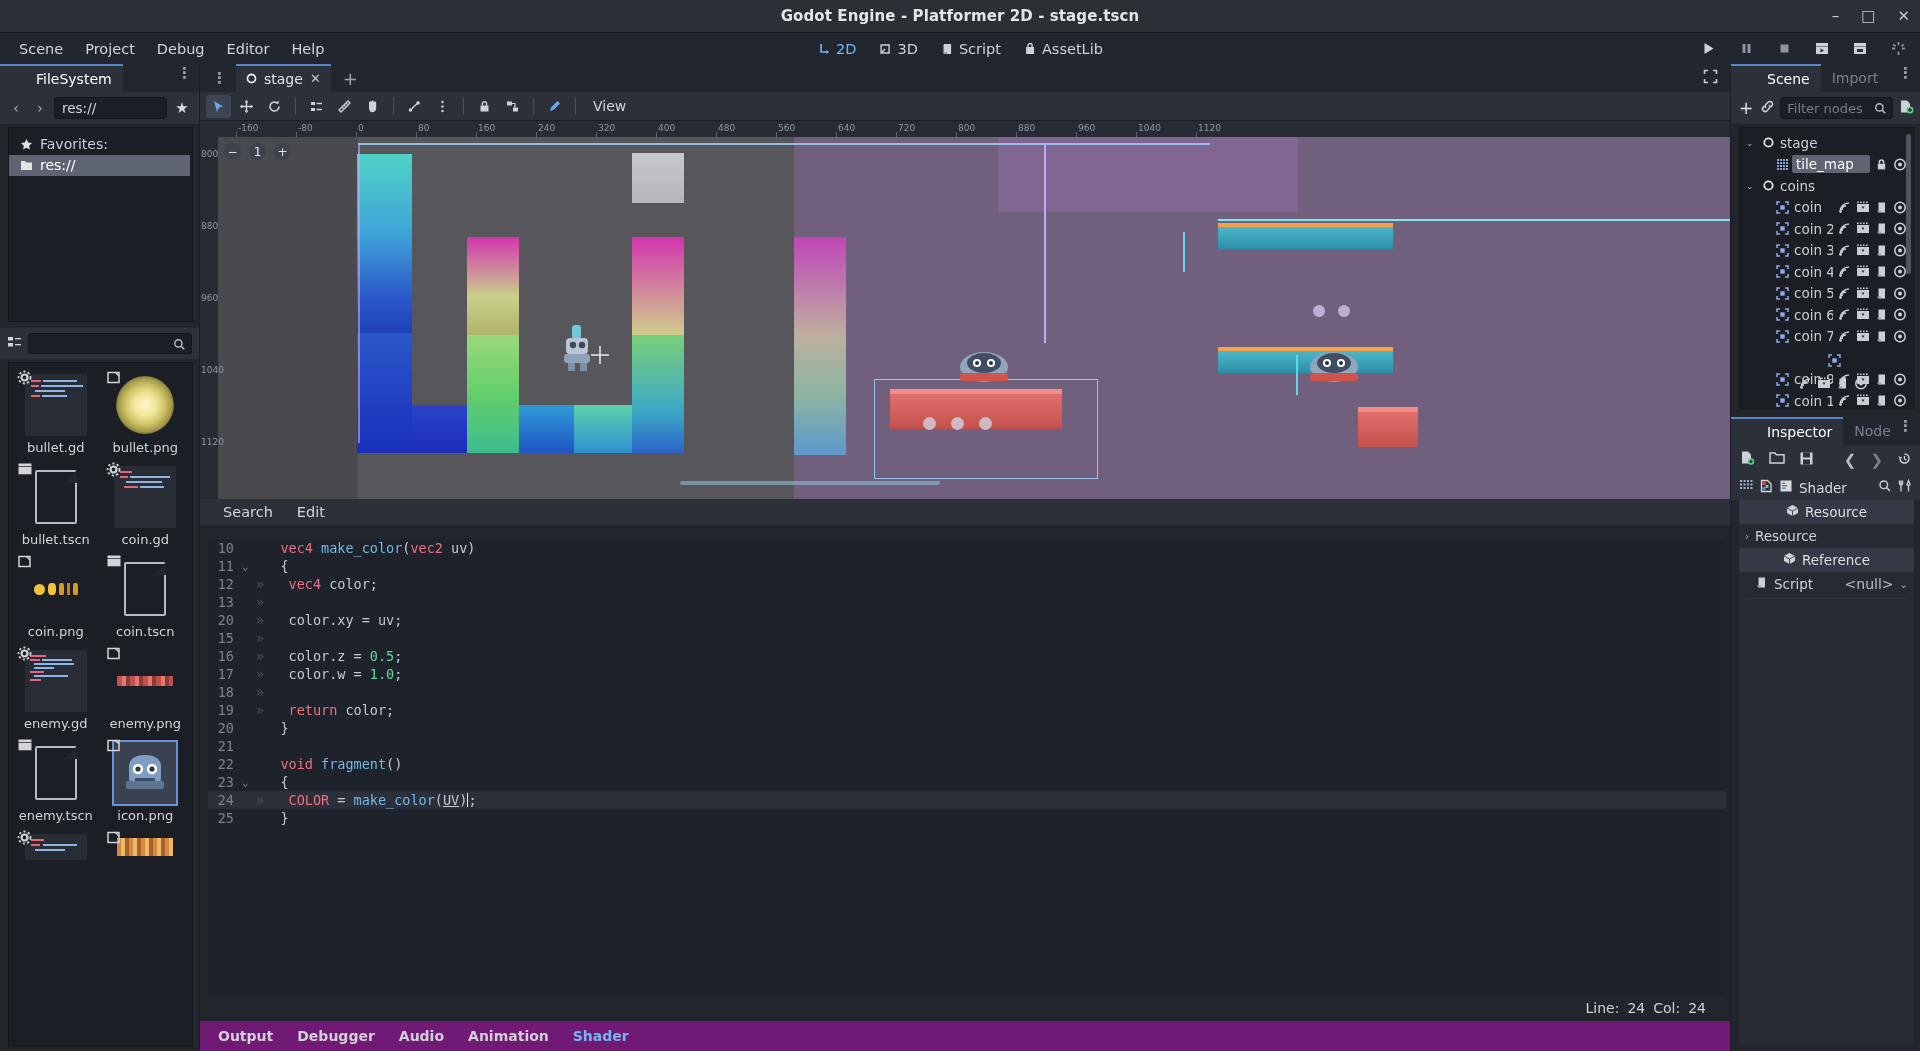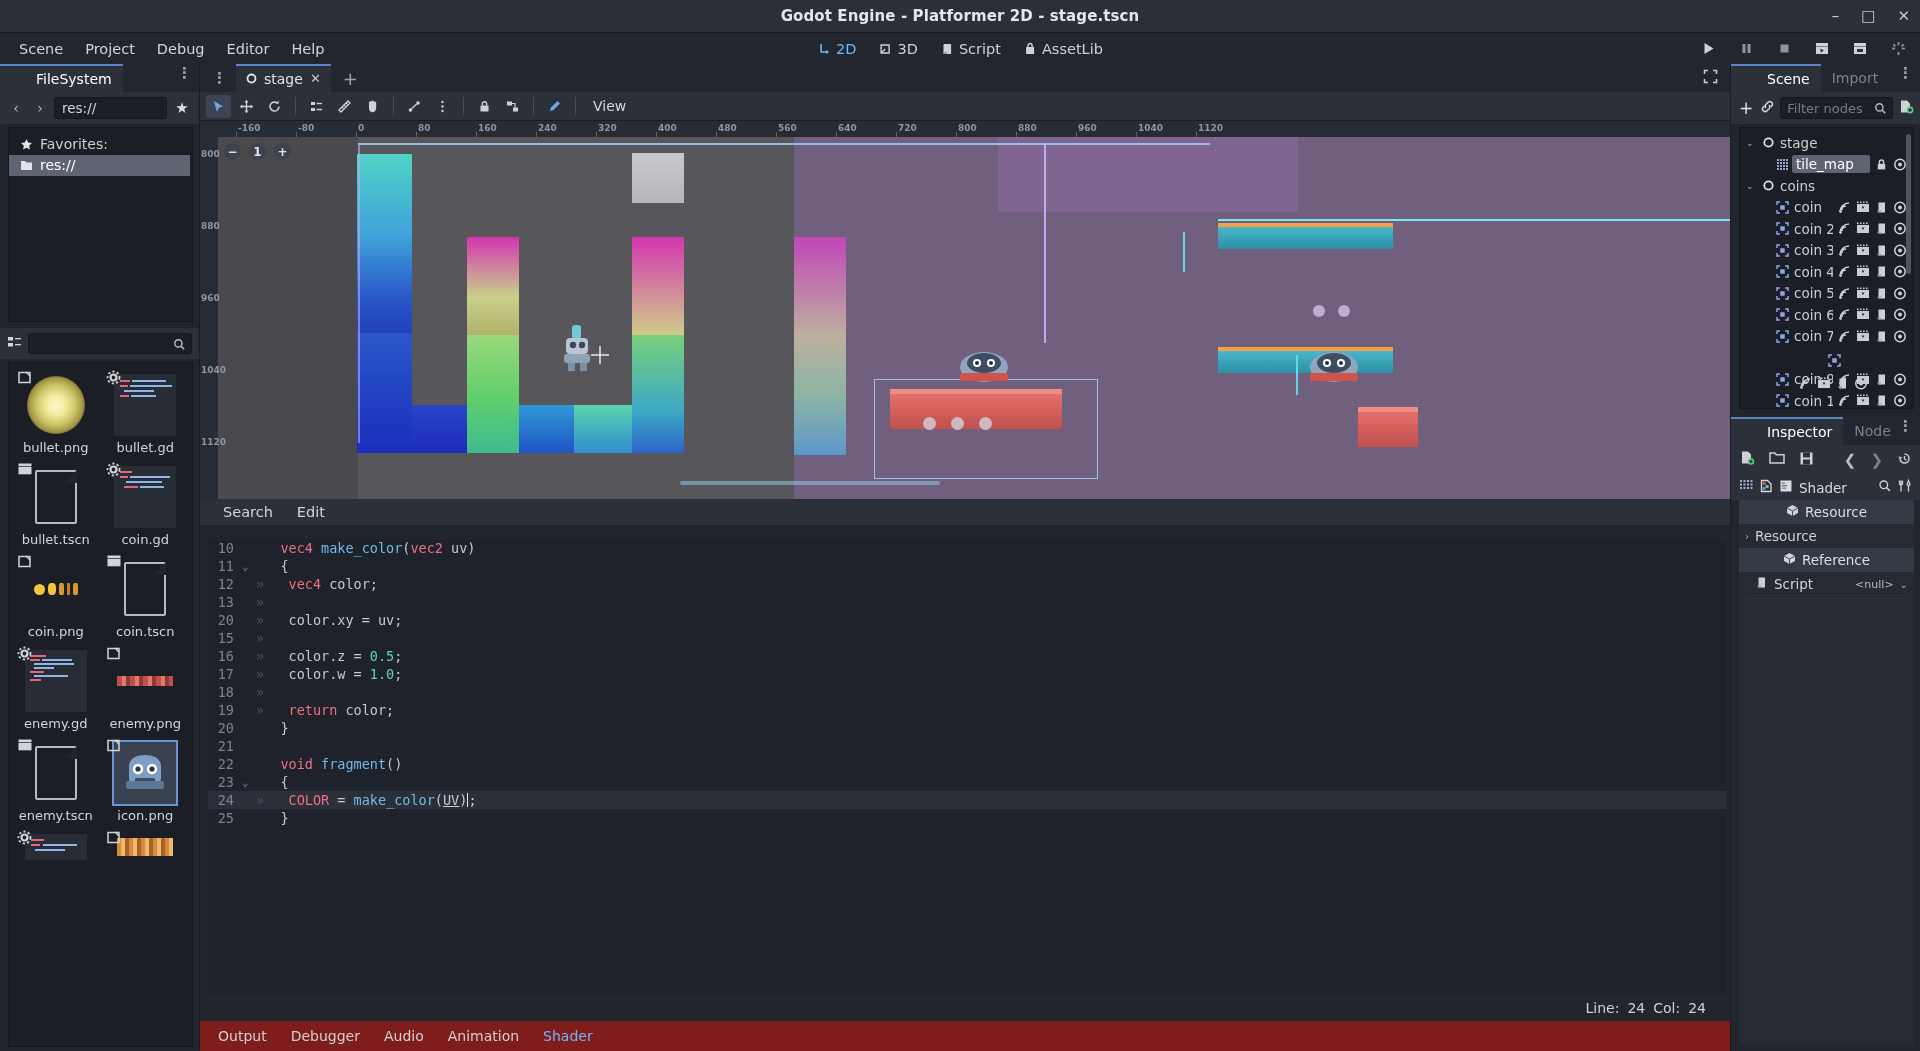--- a/index.html
+++ b/index.html
@@ -88,21 +88,21 @@
   .tab-plus { padding: 0 12px; color: #9ba0ac; font-size: 18px; cursor: pointer; }
   #fullscreen-btn { position: absolute; right: 12px; cursor: pointer; }
 
   #canvas-toolbar { height: 29px; background: #2b3039; display: flex; align-items: center; gap: 3px; padding: 0 6px;
                     border-bottom: 1px solid #191c22;}
   .tb { width: 25px; height: 23px; display: flex; align-items: center; justify-content: center; border-radius: 3px; cursor: pointer; }
   .tb.active { background: #3d4553; }
   .tb-sep { width: 1px; height: 18px; background: #464d5c; margin: 0 5px; }
   .tb-text { padding: 3px 9px; font-size: 14px; color: #d3d5da; cursor: pointer; border-radius: 3px;}
 
-  #viewport-wrap { position: relative; background: #1a1d23; overflow: hidden; height: 378px; font-weight: bold;}
+  #viewport-wrap { position: relative; background: #1a1d23; overflow: hidden; height: 378px;}
   #ruler-top { position: absolute; left: 18px; top: 0; right: 0; height: 16px; background: #272b33; }
   #ruler-left { position: absolute; left: 0; top: 0; width: 18px; bottom: 0; background: #272b33; }
   #ruler-corner { position: absolute; left: 0; top: 0; width: 18px; height: 16px; background: #272b33; }
   .rtick { position: absolute; top: 2px; font-size: 9px; color: #8f95a3; }
   .rtickv { position: absolute; left: 1px; font-size: 9px; color: #8f95a3; }
   .rline { position: absolute; bottom: 0; width: 1px; height: 5px; background: #5b6270; }
   #viewport { position: absolute; left: 18px; top: 16px; right: 0; bottom: 0; overflow: hidden; background: #57565a; }
   #vp-zoomctl { position: absolute; left: 24px; top: 22px; display: flex; align-items: center; gap: 8px; z-index: 12;}
   .zbtn { width: 17px; height: 17px; border-radius: 50%; background: #3d424c; color: #e3e5e9;
           font-size: 12px; display: flex; align-items: center; justify-content: center; cursor: pointer; }
@@ -120,21 +120,21 @@
   .ccode { color: #c5c9d3; }
   .k-type { color: #ef6e84; }      
   .k-fn   { color: #74b9e8; }      
   .k-num  { color: #62d6a0; text-align: center; }      
   .k-ctl  { color: #ef6e84; }      
   .k-punc { color: #c5c9d3; }
   .underln { text-decoration: underline; }
   .caret { display:inline-block; width:1px; height:14px; background:#e6e8ec; vertical-align:-2px;}
   #se-statusrow { height: 26px; display: flex; align-items: center; justify-content: flex-end;
                   gap: 8px; padding-right: 24px; font-size: 14px; color: #cfd1d6;}
-  #bottom-tabs { height: 30px; display: flex; align-items: center; gap: 4px; padding-left: 8px; background: #7f1d1d;}
+  #bottom-tabs { height: 30px; display: flex; align-items: center; gap: 4px; padding-left: 8px; background: #701a75; font-weight: bold;}
   .btab { padding: 4px 10px; font-size: 14px; color: #cfd1d6; cursor: pointer; border-radius: 3px;}
   .btab.active { color: #72b6f5; }
 
   
   #right { width: 190px; background: #21252c; display: flex; flex-direction: column; border-left: 1px solid #191c22;}
   #scene-toolbar { display: flex; align-items: center; gap: 5px; padding: 5px 6px; background: #2b3039;}
   #node-filter { flex: 1; height: 22px; background: #1b1e25; border: 1px solid #14171c; border-radius: 3px;
                  position: relative; display: flex; align-items: center; padding: 0 6px;}
   #node-filter .ph { font-size: 13px; color: #767c8a; }
   #node-filter .mag { position: absolute; right: 5px; top: 3px;}
@@ -150,21 +150,21 @@
   #tree-scroll { position: absolute; right: 2px; top: 6px; width: 5px; height: 140px; background: #4d5563; border-radius: 3px;}
 
   #insp-tabrow { display: flex; align-items: center; background: #22262e; height: 28px; position: relative; margin-top: 8px;}
   #insp-toolbar { display: flex; align-items: center; padding: 5px 8px; background: #2b3039; gap: 14px;}
   #insp-toolbar .grp { display: flex; align-items: center; gap: 14px; }
   #insp-resrow { display: flex; align-items: center; gap: 6px; padding: 4px 8px; background: #2b3039; font-size: 13.5px;}
   #insp-resrow .rname { flex: 1; color: #d7d9de;}
   .insp-head { text-align: center; padding: 4px; font-size: 13.5px; background: #343a45; color: #dcdee2;
                display: flex; align-items: center; justify-content: center; gap: 6px; }
   .insp-row { display: flex; align-items: center; gap: 6px; padding: 4px 6px; font-size: 13.5px; color: #d0d2d8;}
-  .insp-row .val { margin-left: auto; color: #b8bcc5; font-size: 11px;}
+  .insp-row .val { margin-left: auto; color: #b8bcc5; font-size: 14px;}
   .caretr { font-size: 10px; color: #aab0bc;}
   .insp-sep { height: 1px; background: #2e333d; margin: 2px 6px;}
   #insp-body { flex: 1; background: #262a33; margin: 0 6px 6px 8px; }
 </style>
 </head>
 <body>
 
 <div id="titlebar">
   <div class="title">Godot Engine - Platformer 2D - stage.tscn</div>
   <div id="winbtns">
@@ -311,50 +311,50 @@
           </svg></span>
       <div id="fs-search">
         <span class="mag"><svg width="13" height="13" viewBox="0 0 13 13">
               <circle cx="5.4" cy="5.4" r="3.6" stroke="#b9bdc7" stroke-width="1.4" fill="none"></circle>
               <path d="M8.2 8.2l3 3" stroke="#b9bdc7" stroke-width="1.6"></path>
             </svg></span>
       </div>
     </div>
 
     <div id="fs-grid">
-
-      <div class="fcell">
-        <div class="fthumb">
-          <span class="fbadge"><svg width="15" height="15" viewBox="0 0 15 15">
-                <rect x="2" y="2.5" width="11" height="10" fill="none" stroke="#d2d4d9" stroke-width="1.5"></rect>
-                <path d="M9 2l4 4" stroke="#d2d4d9" stroke-width="1.4"></path>
-              </svg></span>
-          <div style="width:58px;height:58px;border-radius:50%;
-               background:radial-gradient(circle at 50% 50%, #fdf6d0 0%, #f2e79a 26%, #cfc468 48%, #9e9545 66%, rgba(90,84,40,0) 80%);"></div>
-        </div>
-        <div class="flabel">bullet.png</div>
-      </div>
 
       <div class="fcell">
         <div class="fthumb">
           <span class="fbadge"><svg width="15" height="15" viewBox="0 0 15 15">
                 <circle cx="7.5" cy="7.5" r="3" fill="none" stroke="#d2d4d9" stroke-width="2.2"></circle>
                 <circle cx="7.5" cy="7.5" r="6" fill="none" stroke="#d2d4d9" stroke-width="1.8" stroke-dasharray="2.2 2.2"></circle>
               </svg></span>
           <div class="scriptthumb">
             <i style="left:6px;top:6px;width:10px;background:#e2657c"></i>
               <i style="left:18px;top:6px;width:34px;background:#8fb4e8"></i>
             <i style="left:6px;top:11px;width:8px;background:#e2657c"></i>
               <i style="left:16px;top:11px;width:42px;background:#8fb4e8"></i>
             <i style="left:10px;top:16px;width:30px;background:#8fb4e8"></i>
             <i style="left:6px;top:21px;width:9px;background:#e2657c"></i>
               <i style="left:17px;top:21px;width:25px;background:#8fb4e8"></i>
           </div>
         </div>
         <div class="flabel">bullet.gd</div>
+      </div>
+
+      <div class="fcell">
+        <div class="fthumb">
+          <span class="fbadge"><svg width="15" height="15" viewBox="0 0 15 15">
+                <rect x="2" y="2.5" width="11" height="10" fill="none" stroke="#d2d4d9" stroke-width="1.5"></rect>
+                <path d="M9 2l4 4" stroke="#d2d4d9" stroke-width="1.4"></path>
+              </svg></span>
+          <div style="width:58px;height:58px;border-radius:50%;
+               background:radial-gradient(circle at 50% 50%, #fdf6d0 0%, #f2e79a 26%, #cfc468 48%, #9e9545 66%, rgba(90,84,40,0) 80%);"></div>
+        </div>
+        <div class="flabel">bullet.png</div>
       </div>
 
       <div class="fcell">
         <div class="fthumb">
           <span class="fbadge"><svg width="16" height="14" viewBox="0 0 16 14">
                 <rect x="1.5" y="1.5" width="13" height="2.6" fill="#d2d4d9"></rect>
                 <rect x="1.5" y="4.8" width="13" height="7.5" fill="#d2d4d9"></rect>
               </svg></span>
           <div class="docthumb"></div>
         </div>

